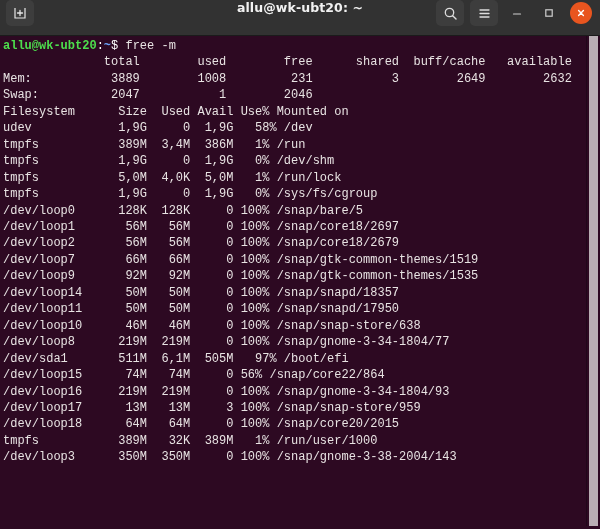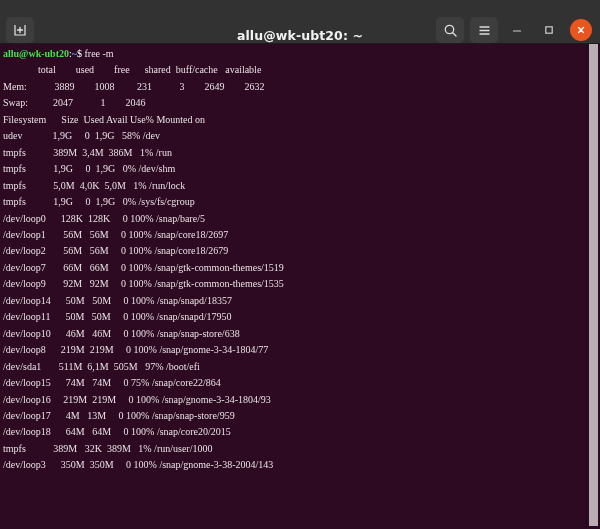--- a/index.html
+++ b/index.html
@@ -14,25 +14,25 @@
     width: 600px;
     height: 529px;
     position: relative;
     overflow: hidden;
     background: #2d0922;
     display: flex;
     flex-direction: column;
   }
   
   .titlebar {
-    height: 44px;
+    height: 36px;
     min-height: 36px;
     background: #323232;
     display: flex;
-    align-items: flex-end;
+    align-items: flex-start;
     position: relative;
     border-bottom: 1px solid #1b1b1b;
     padding: 0 6px;
     box-sizing: border-box;
   }
   .tb-btn {
     width: 28px;
     height: 26px;
     border-radius: 5px;
     display: flex;
@@ -87,22 +87,22 @@
     overflow: hidden;
   }
   .terminal {
     flex: 1;
     background: #2d0922;
     padding: 2px 0 0 3px;
     box-sizing: border-box;
     overflow: hidden;
   }
   .line {
-    font-family: Liberation Serif, serif;
-    font-size: 10px;
+    font-family: Liberation Mono, monospace;
+    font-size: 12px;
     line-height: 16.45px;
     color: #e8e3e3;
     white-space: pre;
     letter-spacing: 0px;
   }
   .g { color: #4ddf4d; font-weight: bold; }
   .b { color: #6a9ff5; font-weight: bold; }
   .w { color: #ffffff; }
   
   .scrollbar {
@@ -194,23 +194,23 @@
       <div class="line">/dev/loop0      128K  128K     0 100% /snap/bare/5</div>
       <div class="line">/dev/loop1       56M   56M     0 100% /snap/core18/2697</div>
       <div class="line">/dev/loop2       56M   56M     0 100% /snap/core18/2679</div>
       <div class="line">/dev/loop7       66M   66M     0 100% /snap/gtk-common-themes/1519</div>
       <div class="line">/dev/loop9       92M   92M     0 100% /snap/gtk-common-themes/1535</div>
       <div class="line">/dev/loop14      50M   50M     0 100% /snap/snapd/18357</div>
       <div class="line">/dev/loop11      50M   50M     0 100% /snap/snapd/17950</div>
       <div class="line">/dev/loop10      46M   46M     0 100% /snap/snap-store/638</div>
       <div class="line">/dev/loop8      219M  219M     0 100% /snap/gnome-3-34-1804/77</div>
       <div class="line">/dev/sda1       511M  6,1M  505M   97% /boot/efi</div>
-      <div class="line">/dev/loop15      74M   74M     0 75% /snap/core22/864</div>
+      <div class="line">/dev/loop15      74M   74M     0 56% /snap/core22/864</div>
       <div class="line">/dev/loop16     219M  219M     0 100% /snap/gnome-3-34-1804/93</div>
-      <div class="line">/dev/loop17      4M   13M     0 100% /snap/snap-store/959</div>
+      <div class="line">/dev/loop17      13M   13M     3 100% /snap/snap-store/959</div>
       <div class="line">/dev/loop18      64M   64M     0 100% /snap/core20/2015</div>
       <div class="line">tmpfs           389M   32K  389M   1% /run/user/1000</div>
       <div class="line">/dev/loop3      350M  350M     0 100% /snap/gnome-3-38-2004/143</div>
 
     </div>
 
     <div class="scrollbar">
       <div class="scroll-thumb"></div>
     </div>
   </div>

